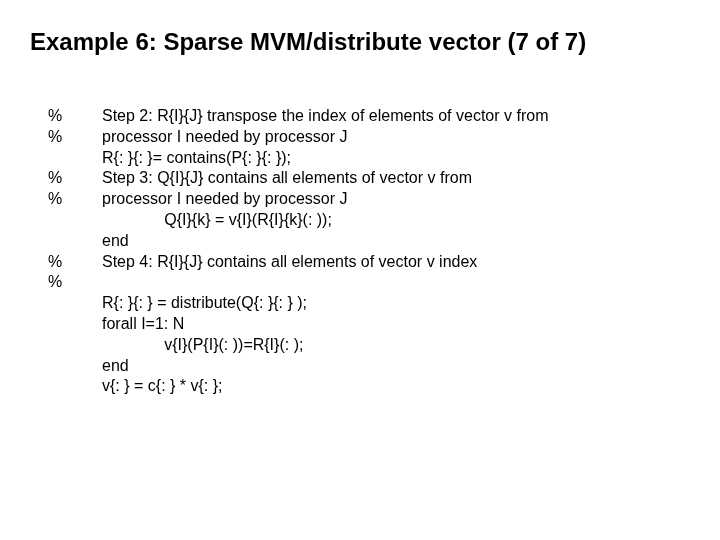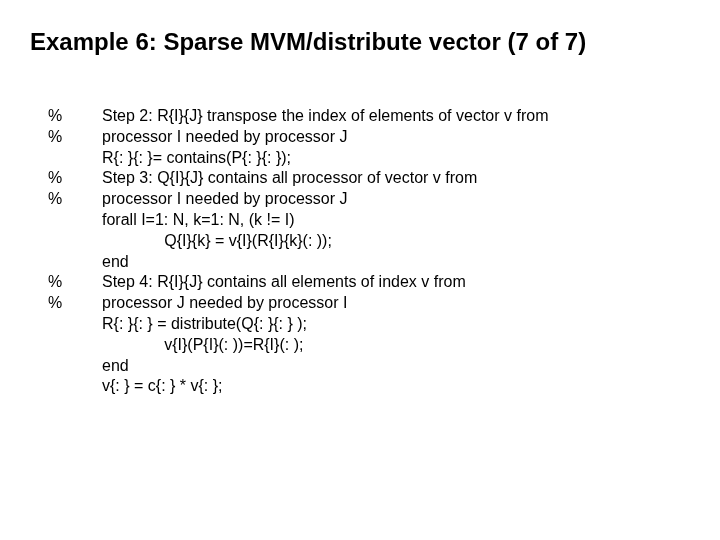--- a/index.html
+++ b/index.html
@@ -60,52 +60,51 @@
     <div class="row">
       <div class="gut">%</div>
       <div class="body">processor I needed by processor J</div>
     </div>
     <div class="row">
       <div class="gut"></div>
       <div class="body">R{: }{: }= contains(P{: }{: });</div>
     </div>
     <div class="row">
       <div class="gut">%</div>
-      <div class="body">Step 3: Q{I}{J} contains all processor of vector v from</div>
+      <div class="body">Step 3: Q{I}{J} contains all elements of vector v from</div>
     </div>
     <div class="row">
       <div class="gut">%</div>
       <div class="body">processor I needed by processor J</div>
     </div>
     <div class="row">
       <div class="gut"></div>
-      <div class="body">forall I=1: N, k=1: N, (k != I)</div>
     </div>
     <div class="row">
       <div class="gut"></div>
       <div class="body">              Q{I}{k} = v{I}(R{I}{k}(: ));</div>
     </div>
     <div class="row">
       <div class="gut"></div>
       <div class="body">end</div>
     </div>
     <div class="row">
       <div class="gut">%</div>
-      <div class="body">Step 4: R{I}{J} contains all elements of index v from</div>
+      <div class="body">Step 4: R{I}{J} contains all elements of vector v index</div>
     </div>
     <div class="row">
       <div class="gut">%</div>
-      <div class="body">processor J needed by processor I</div>
     </div>
     <div class="row">
       <div class="gut"></div>
       <div class="body">R{: }{: } = distribute(Q{: }{: } );</div>
     </div>
     <div class="row">
       <div class="gut"></div>
+      <div class="body">forall I=1: N</div>
     </div>
     <div class="row">
       <div class="gut"></div>
       <div class="body">              v{I}(P{I}(: ))=R{I}(: );</div>
     </div>
     <div class="row">
       <div class="gut"></div>
       <div class="body">end</div>
     </div>
     <div class="row">

